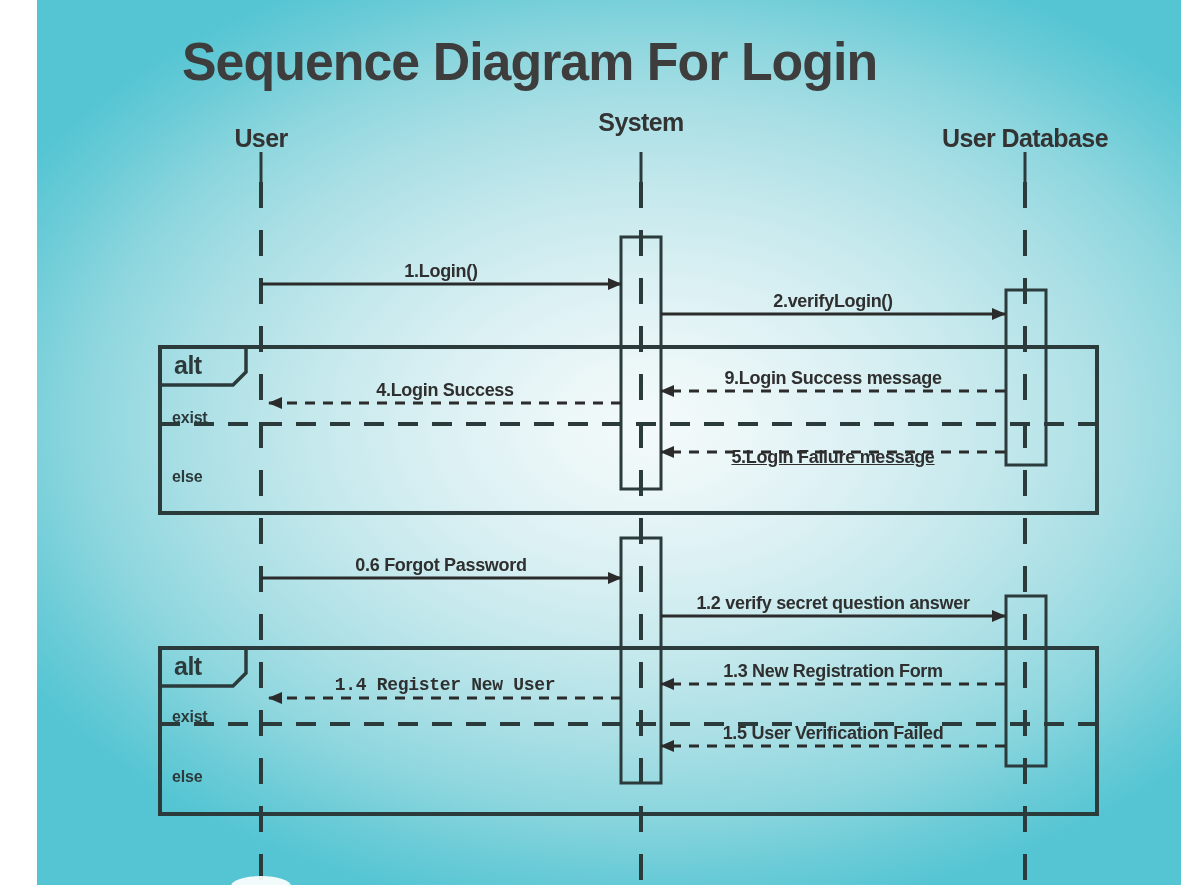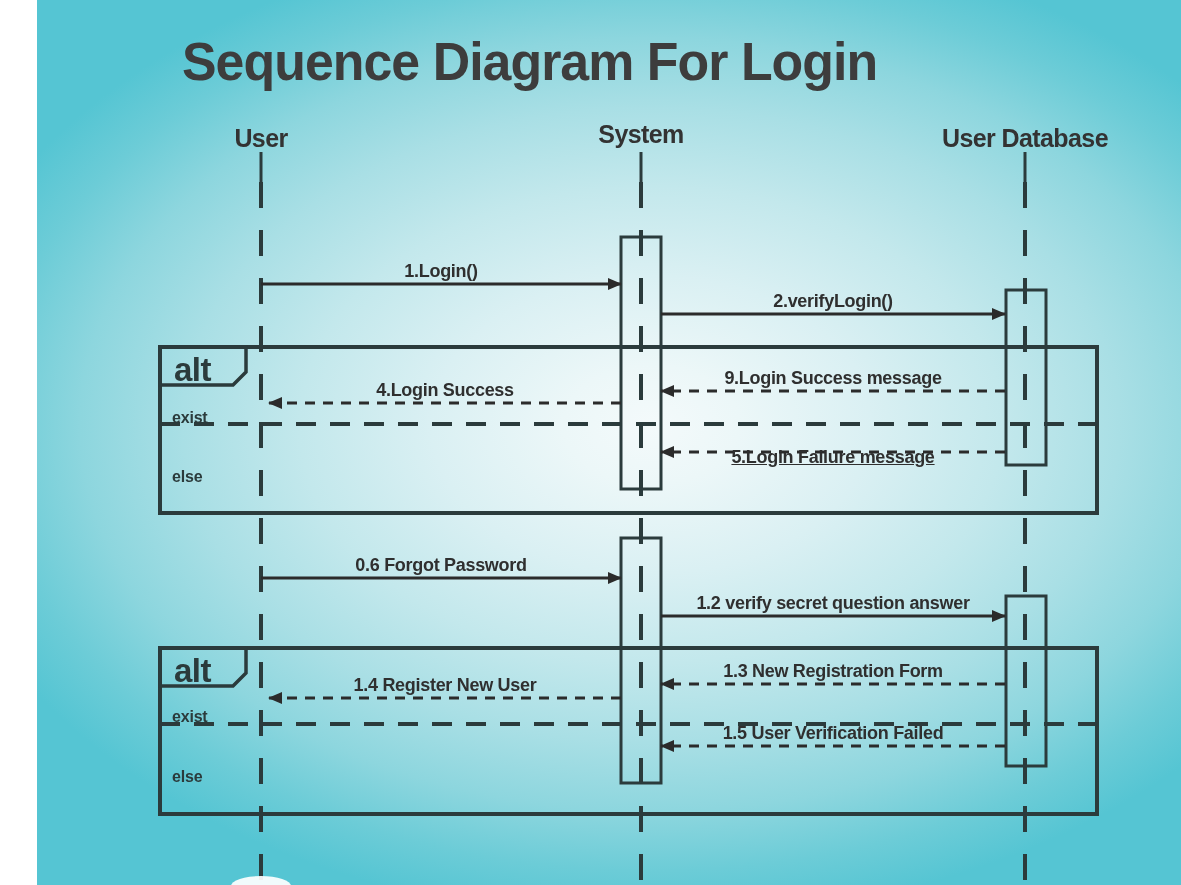--- a/index.html
+++ b/index.html
@@ -49,21 +49,21 @@
     font-size: 25px;
     color: #333333;
     letter-spacing: -0.6px;
   }
   .msg-label {
     font-size: 18px;
     color: #2f2f2f;
     letter-spacing: -0.3px;
   }
   .frag-op {
-    font-size: 33px;
+    font-size: 25px;
     color: #2b3b3c;
     letter-spacing: -0.5px;
   }
   .guard {
     font-size: 16px;
     color: #2b3b3c;
     letter-spacing: -0.2px;
   }
 </style>
 </head>
@@ -114,33 +114,33 @@
         <line x1="224" y1="578" x2="584" y2="578" stroke="#2b2b2b" stroke-width="3.2" marker-end="url(#arrow-right)"></line>
         <line x1="624" y1="616" x2="968" y2="616" stroke="#2b2b2b" stroke-width="3.2" marker-end="url(#arrow-right)"></line>
         <line x1="968" y1="684" x2="624" y2="684" stroke="#2b2b2b" stroke-width="3.2" marker-end="url(#arrow-left)" stroke-dasharray="10 8"></line>
         <line x1="584" y1="698" x2="232" y2="698" stroke="#2b2b2b" stroke-width="3.2" marker-end="url(#arrow-left)" stroke-dasharray="10 8"></line>
         <line x1="968" y1="746" x2="624" y2="746" stroke="#2b2b2b" stroke-width="3.2" marker-end="url(#arrow-left)" stroke-dasharray="10 8"></line>
       </g>
   </svg>
 
   <div id="labels-layer">
       <div class="lbl actor-name" style="left: 224px; top: 124px; transform: translateX(-50%);">User</div>
-      <div class="lbl actor-name" style="left: 604px; top: 120px; transform: translateX(-50%);">System</div>
+      <div class="lbl actor-name" style="left: 604px; top: 108px; transform: translateX(-50%);">System</div>
       <div class="lbl actor-name" style="left: 988px; top: 124px; transform: translateX(-50%);">User Database</div>
       <div class="lbl frag-op" style="left: 137px; top: 351px;">alt</div>
       <div class="lbl guard" style="left: 135px; top: 409px;">exist</div>
       <div class="lbl guard" style="left: 135px; top: 468px;">else</div>
       <div class="lbl frag-op" style="left: 137px; top: 652px;">alt</div>
       <div class="lbl guard" style="left: 135px; top: 708px;">exist</div>
       <div class="lbl guard" style="left: 135px; top: 768px;">else</div>
       <div class="lbl msg-label" style="left: 404px; top: 261px; transform: translateX(-50%);">1.Login()</div>
       <div class="lbl msg-label" style="left: 796px; top: 291px; transform: translateX(-50%); text-align: right;">2.verifyLogin()</div>
       <div class="lbl msg-label" style="left: 796px; top: 368px; transform: translateX(-50%);">9.Login Success message</div>
       <div class="lbl msg-label" style="left: 408px; top: 380px; transform: translateX(-50%);">4.Login Success</div>
       <div class="lbl msg-label" style="left: 796px; top: 447px; transform: translateX(-50%); text-decoration: underline;">5.Login Failure message</div>
       <div class="lbl msg-label" style="left: 404px; top: 555px; transform: translateX(-50%);">0.6 Forgot Password</div>
       <div class="lbl msg-label" style="left: 796px; top: 593px; transform: translateX(-50%);">1.2 verify secret question answer</div>
       <div class="lbl msg-label" style="left: 796px; top: 661px; transform: translateX(-50%);">1.3 New Registration Form</div>
-      <div class="lbl msg-label" style="left: 408px; top: 675px; transform: translateX(-50%);">1.4 Register New User</div>
+      <div class="lbl msg-label" style="left: 408px; top: 675px; transform: translateX(-50%); font-family: Liberation Mono, monospace;">1.4 Register New User</div>
       <div class="lbl msg-label" style="left: 796px; top: 723px; transform: translateX(-50%);">1.5 User Verification Failed</div>
     </div>
 
 </div>
 
 </body></html>

